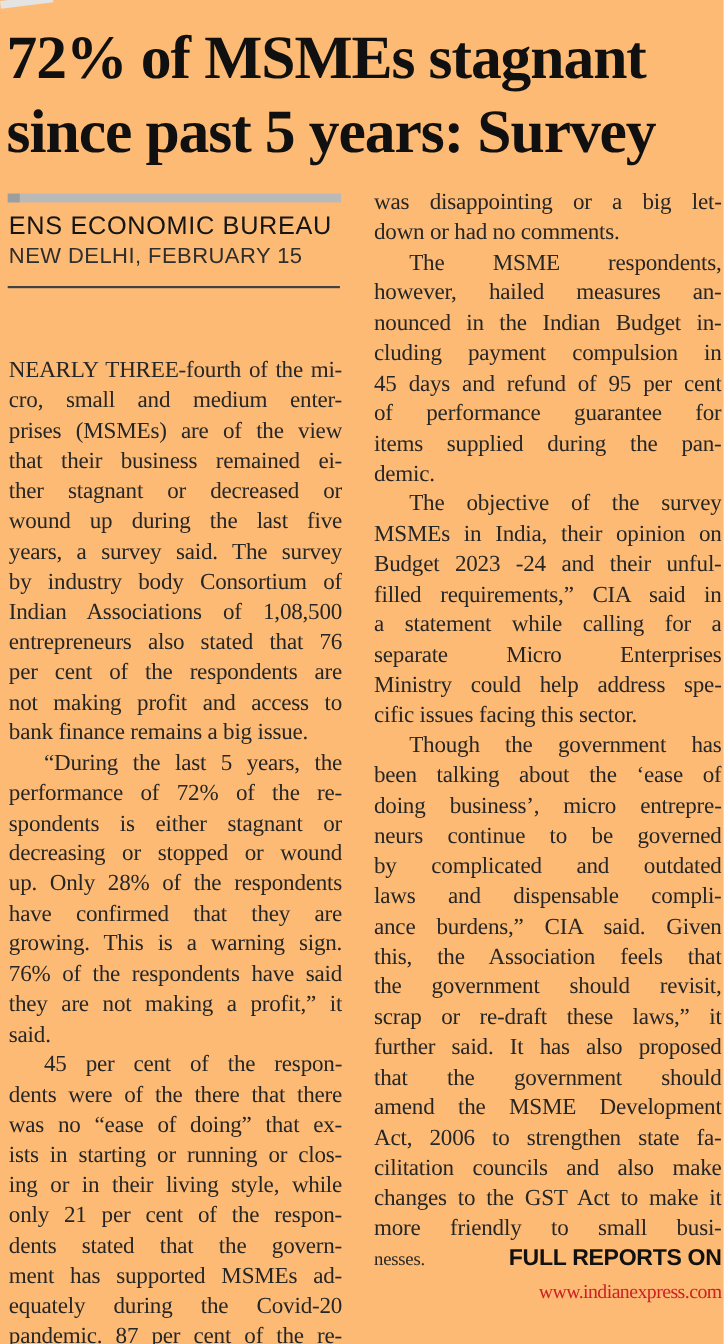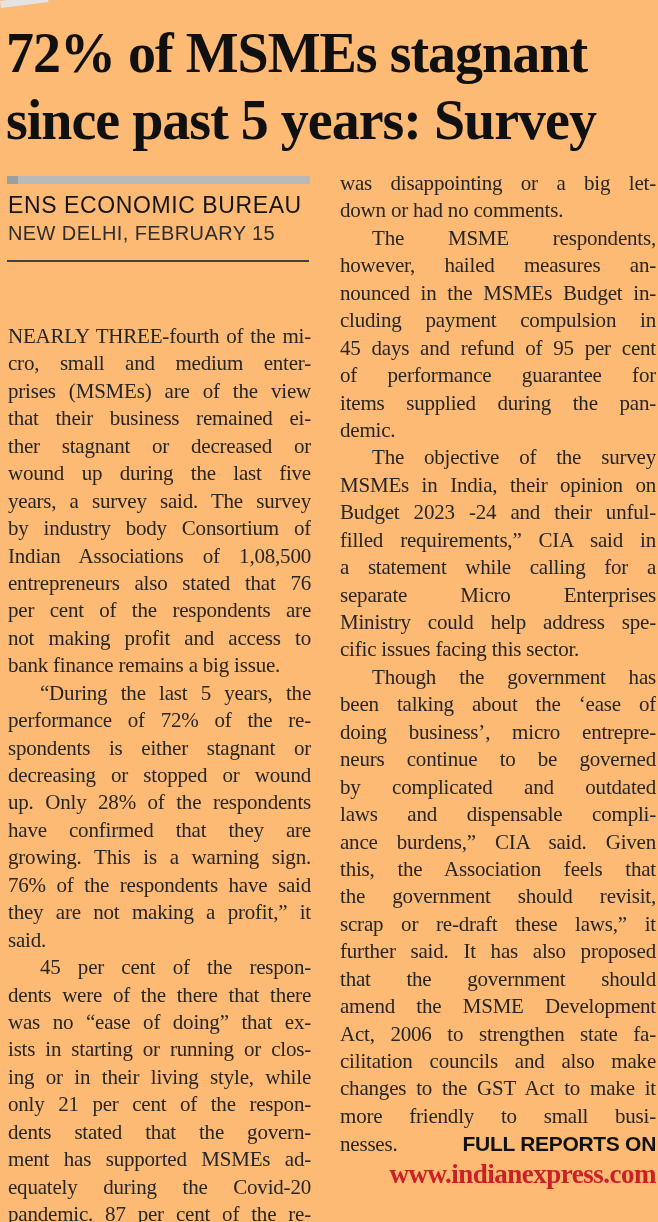--- a/index.html
+++ b/index.html
@@ -49,28 +49,28 @@
     text-align:justify;text-align-last:justify;
     -moz-text-align-last:justify;
     letter-spacing:-0.2px;
   }
   .tline.endline{text-align-last:left;-moz-text-align-last:left;}
   .tline.indent{padding-left:32px;}
   .mixline{
     height:27.45px;line-height:27.45px;display:flex;
     justify-content:space-between;align-items:baseline;overflow:hidden;
   }
-  .tailword{font-size:21px;letter-spacing:-0.2px;}
+  .tailword{font-size:17px;letter-spacing:-0.2px;}
   .reports{
     font-family:"Liberation Sans","DejaVu Sans",sans-serif;
     font-weight:700;font-size:21px;letter-spacing:-0.3px;color:#111111;
   }
   .url{
     height:31px;line-height:31px;margin-top:1px;
-    font-weight:700;font-size:27px;letter-spacing:-0.5px;
+    font-weight:400;font-size:18px;letter-spacing:-0.5px;
     text-align:right;white-space:nowrap;
   }
 </style>
 </head>
 <body>
 
 <div class="page">
 
   <div class="artifact"></div>
 
@@ -122,21 +122,21 @@
       <div class="tline">pandemic. 87 per cent of the re-</div>
       <div class="tline">spondents felt the Union Budget</div>
     </div>
 
   <div class="col col-right">
     <div>
         <div class="tline">was disappointing or a big let-</div>
         <div class="tline endline">down or had no comments.</div>
         <div class="tline indent">The MSME respondents,</div>
         <div class="tline">however, hailed measures an-</div>
-        <div class="tline">nounced in the MSMEs Budget in-</div>
+        <div class="tline">nounced in the Indian Budget in-</div>
         <div class="tline">cluding payment compulsion in</div>
         <div class="tline">45 days and refund of 95 per cent</div>
         <div class="tline">of performance guarantee for</div>
         <div class="tline">items supplied during the pan-</div>
         <div class="tline endline">demic.</div>
         <div class="tline indent">The objective of the survey</div>
         <div class="tline">MSMEs in India, their opinion on</div>
         <div class="tline">Budget 2023 -24 and their unful-</div>
         <div class="tline">filled requirements,” CIA said in</div>
         <div class="tline">a statement while calling for a</div>

